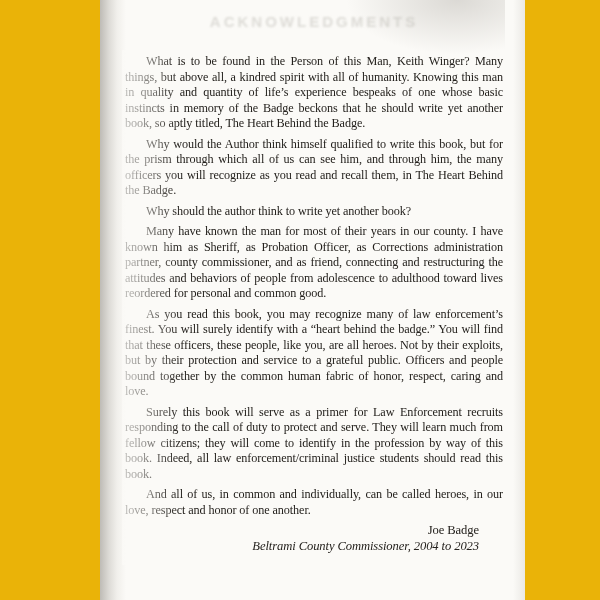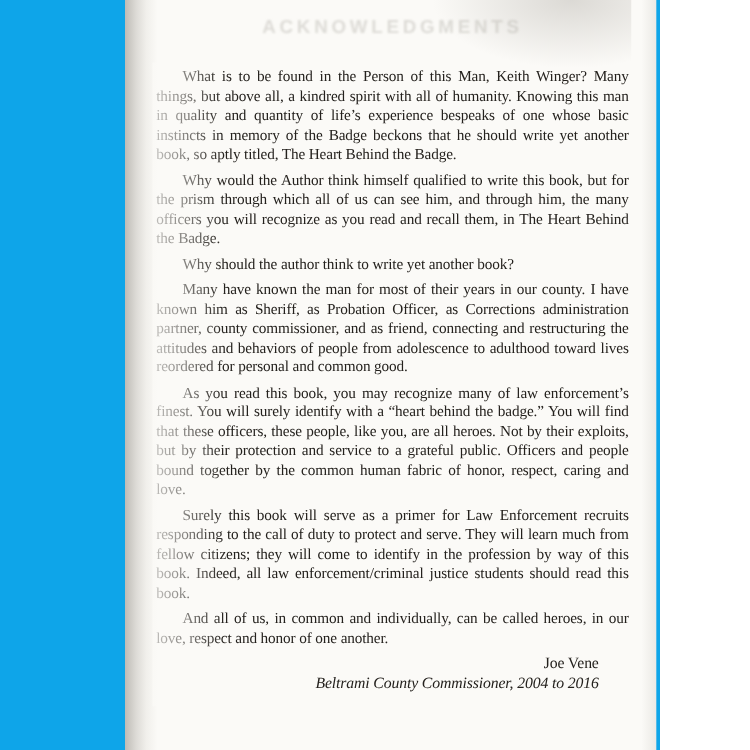--- a/index.html
+++ b/index.html
@@ -6,23 +6,23 @@
     margin: 0;
     padding: 0;
     width: 600px;
     height: 600px;
     background: #ffffff;
     overflow: hidden;
     font-family: "Liberation Serif", serif;
   }
   .scan-canvas {
     position: relative;
-    width: 528px;
+    width: 600px;
     height: 600px;
-    background: #0ea5e9;
+    background: #eab308;
   }
   
   .book-page {
     position: absolute;
     left: 100px;
     top: 0;
     width: 425px;
     height: 600px;
     background: #fbfaf7;
   }
@@ -173,20 +173,20 @@
     <div class="body-text">
       <p><span>What is to be found in the Person of this Man, Keith Winger? Many things, but above all, a kindred spirit with all of humanity. Knowing this man in quality and quantity of life’s experience bespeaks of one whose basic instincts in memory of the Badge beckons that he should write yet another book, so aptly titled, </span><span class="it">The Heart Behind the Badge.</span></p>
       <p><span>Why would the Author think himself qualified to write this book, but for the prism through which all of us can see him, and through him, the many officers you will recognize as you read and recall them, in </span><span class="it">The Heart Behind the Badge.</span></p>
       <p><span>Why should the author think to write yet another book?</span></p>
       <p><span>Many have known the man for most of their years in our county. I have known him as Sheriff, as Probation Officer, as Corrections administration partner, county commissioner, and as friend, connecting and restructuring the attitudes and behaviors of people from adolescence to adulthood toward lives reordered for personal and common good.</span></p>
       <p><span>As you read this book, you may recognize many of law enforcement’s finest. You will surely identify with a “heart behind the badge.” You will find that these officers, these people, like you, are all heroes. Not by their exploits, but by their protection and service to a grateful public. Officers and people bound together by the common human fabric of honor, respect, caring and love.</span></p>
       <p><span>Surely this book will serve as a primer for Law Enforcement recruits responding to the call of duty to protect and serve. They will learn much from fellow citizens; they will come to identify in the profession by way of this book. Indeed, all law enforcement/criminal justice students should read this book.</span></p>
       <p><span>And all of us, in common and individually, can be called heroes, in our love, respect and honor of one another.</span></p>
 
       <div class="signature">
-        <span class="sig-name">Joe Vene</span>
-        <span class="sig-role">Beltrami County Commissioner, 2004 to 2016</span>
+        <span class="sig-name">Joe Badge</span>
+        <span class="sig-role">Beltrami County Commissioner, 2004 to 2023</span>
       </div>
     </div>
 
     <div class="left-ink-fade"></div>
   </div>
 </div>
 
 </body></html>

